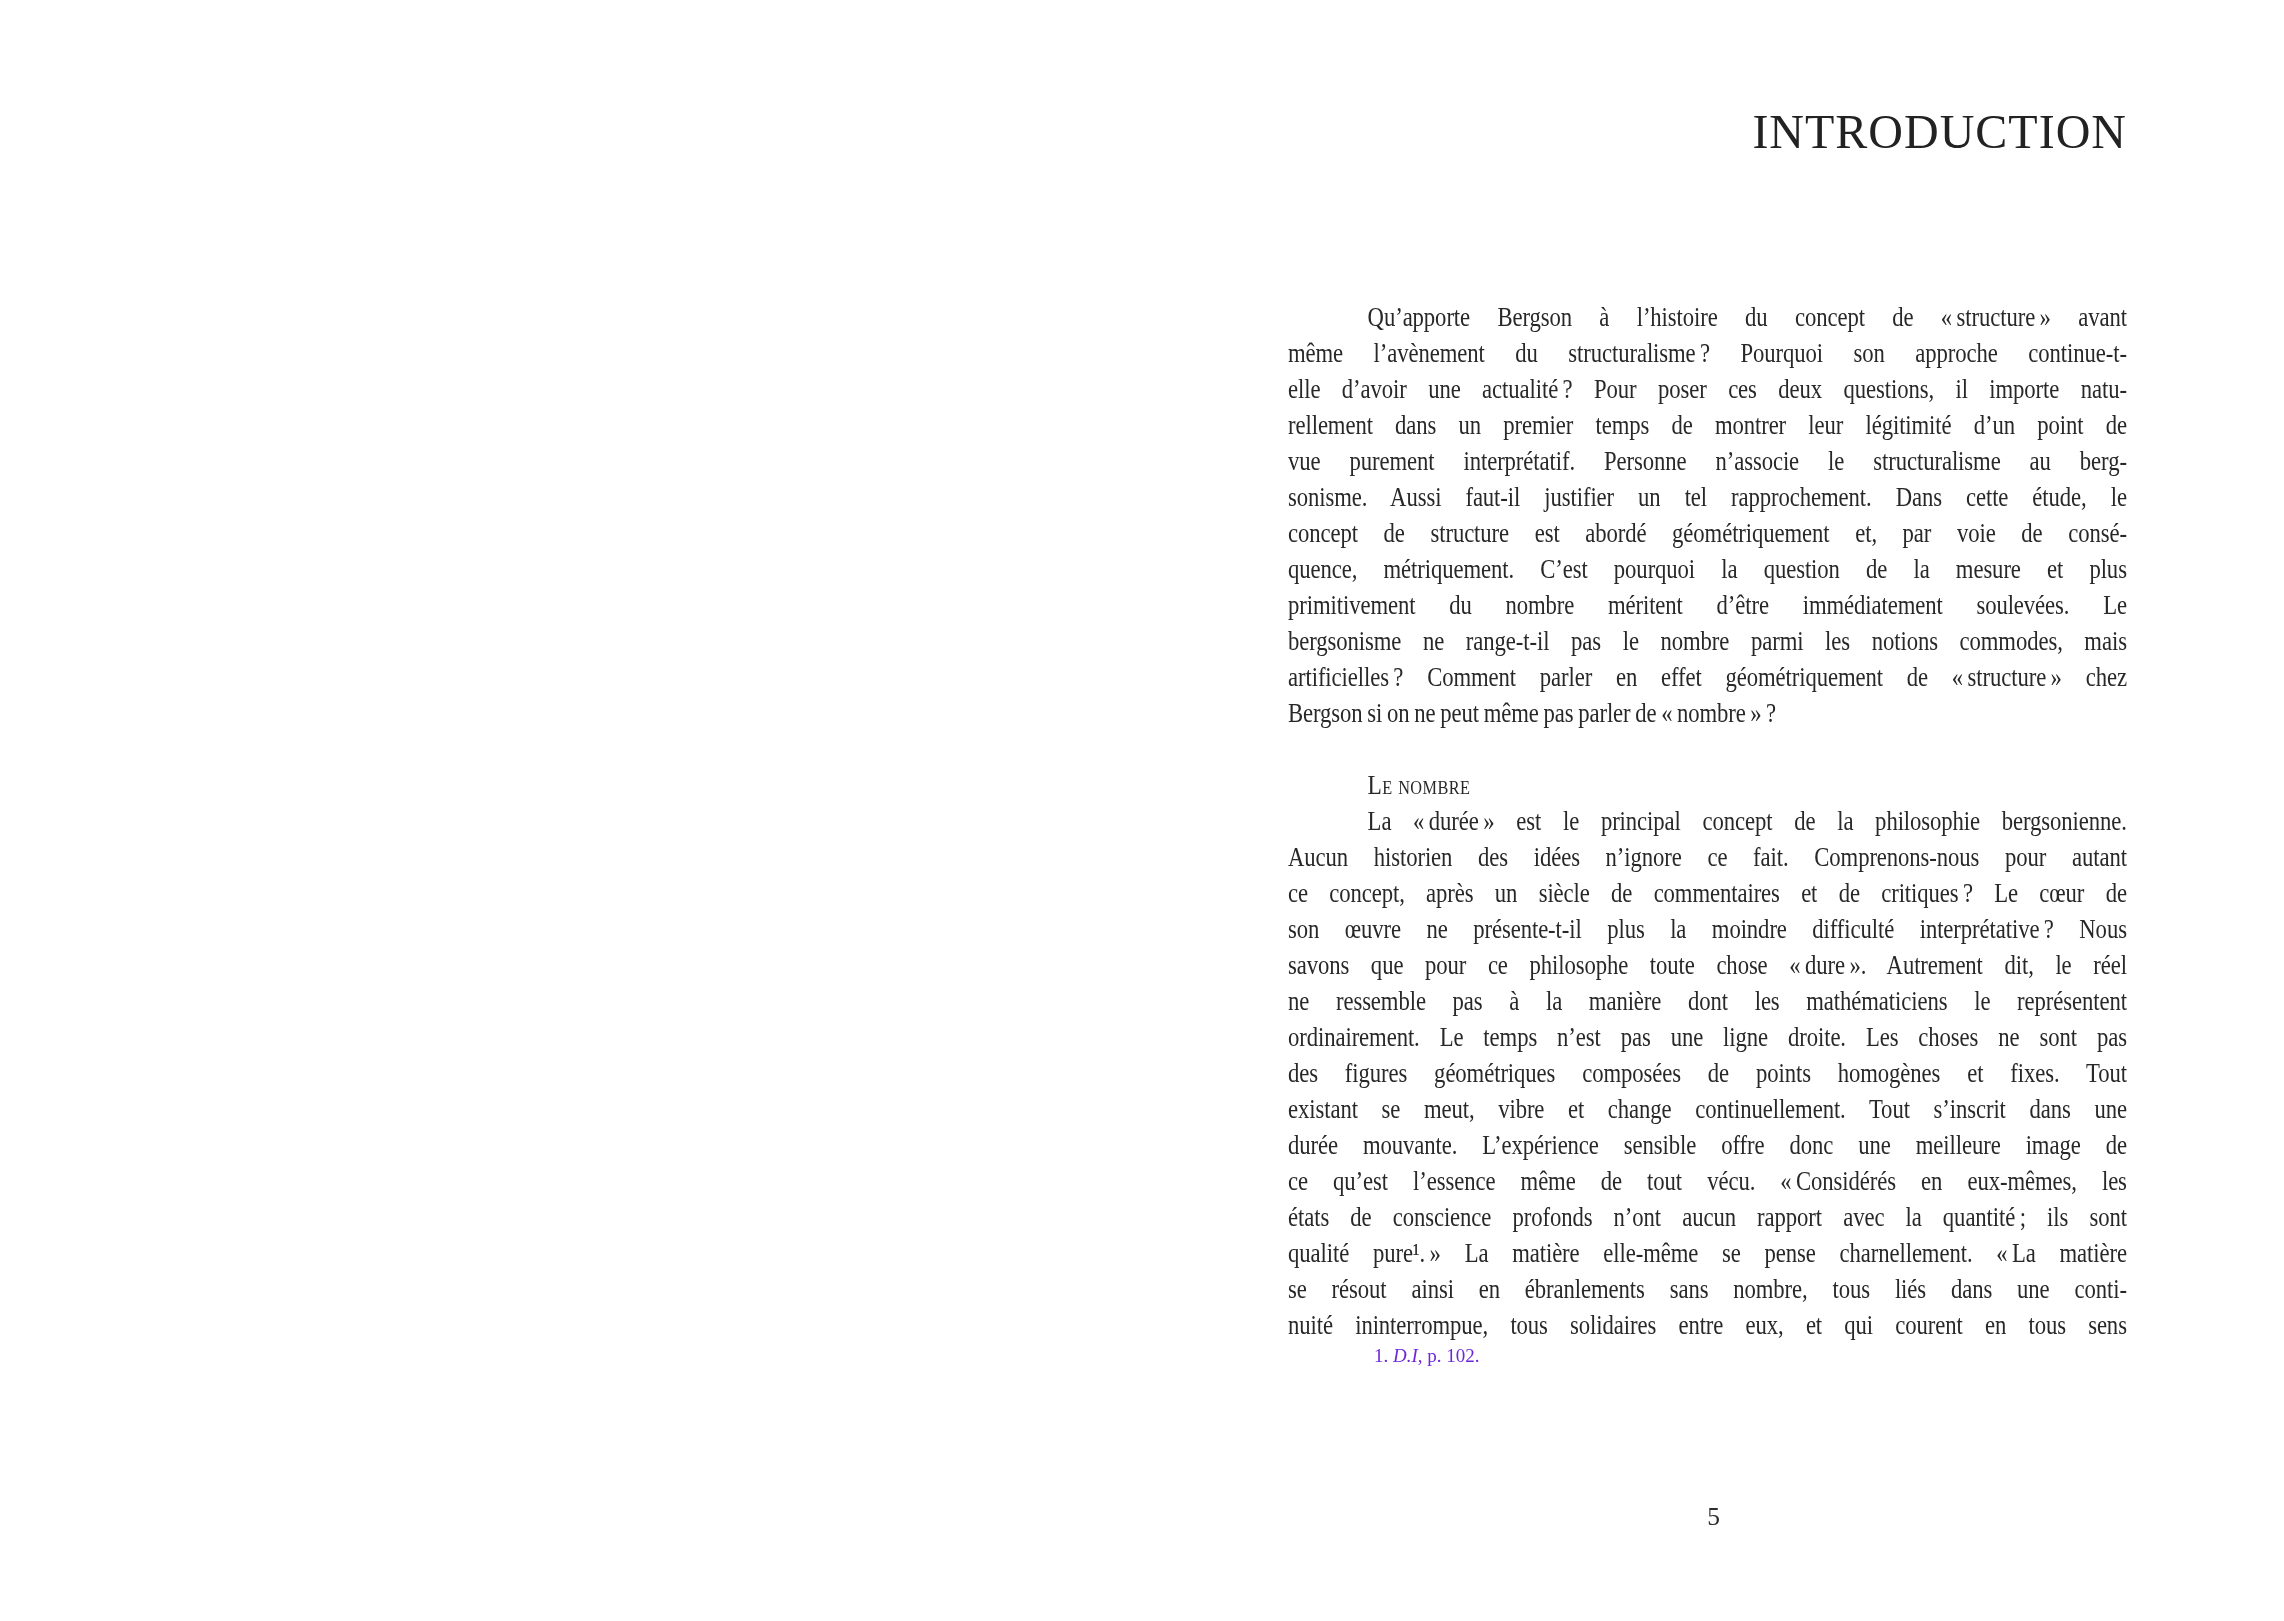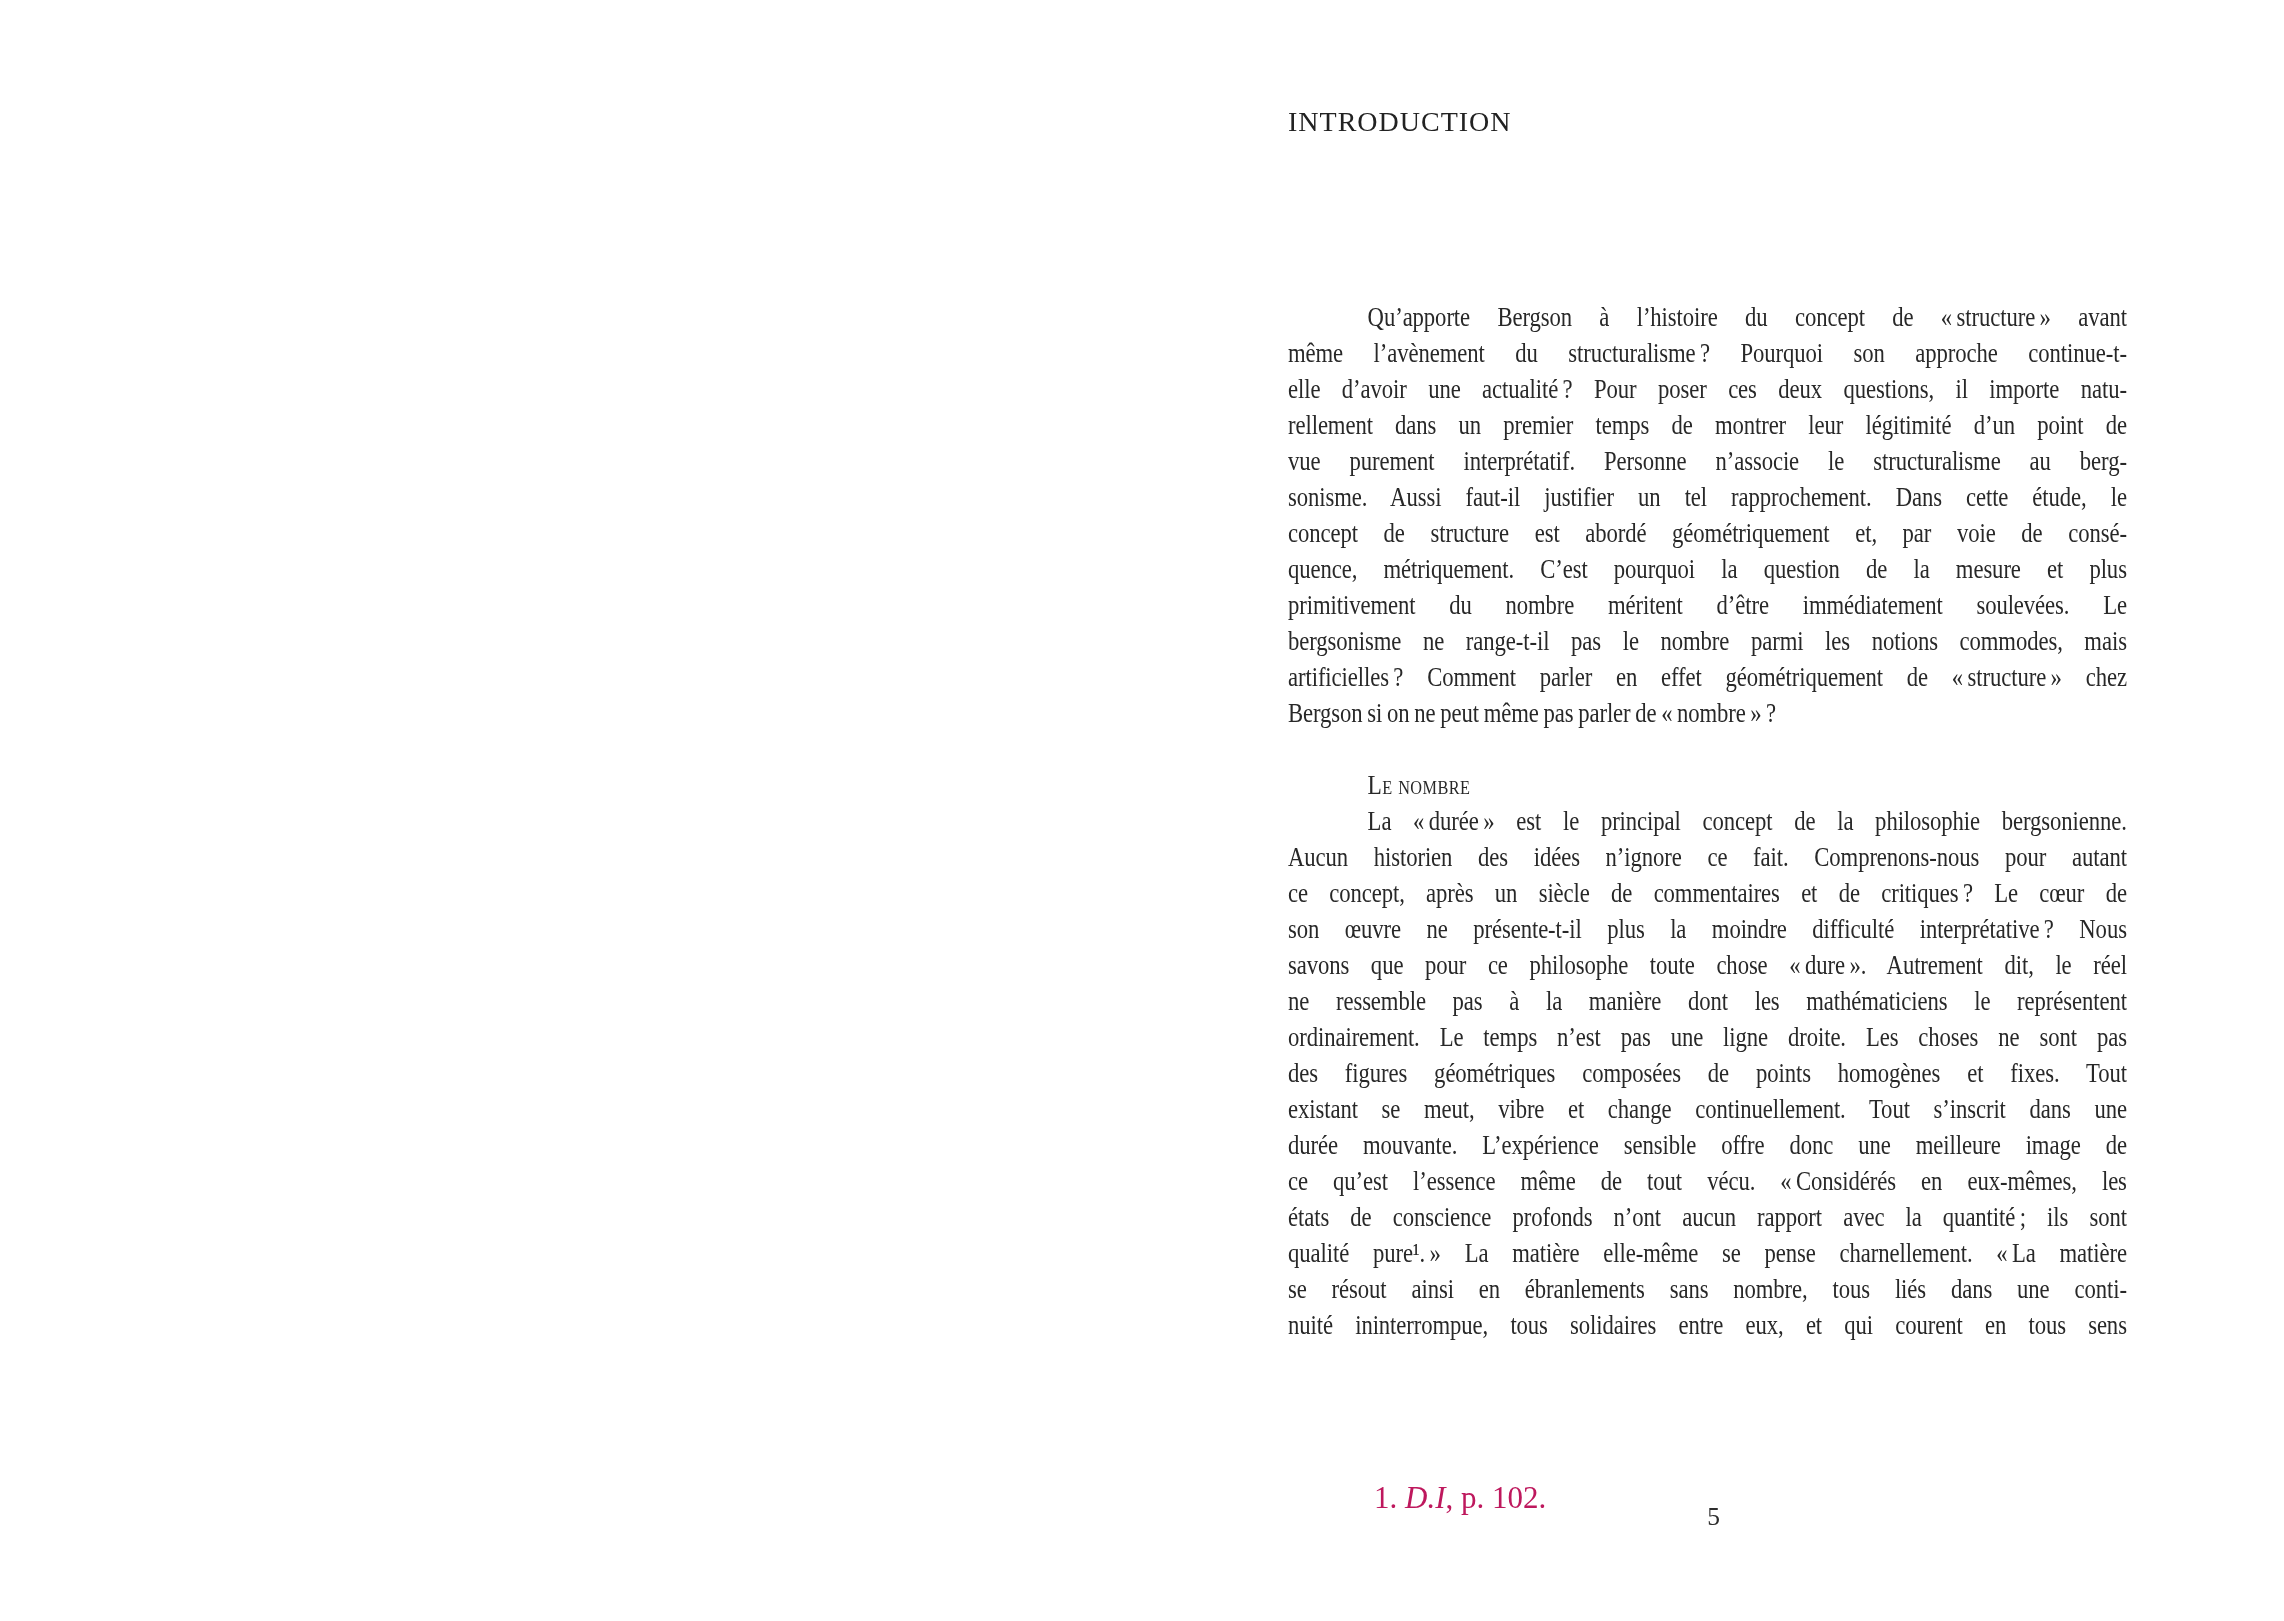--- a/index.html
+++ b/index.html
@@ -11,25 +11,25 @@
     font-family: "Liberation Serif", serif;
     color: #282828;
     overflow: hidden;
   }
   .title {
     position: absolute;
     left: 1288px;
     top: 108px;
     width: 839px;
     margin: 0;
-    font-size: 28px;
+    font-size: 48px;
     font-weight: normal;
     letter-spacing: 1px;
     line-height: 1;
-    text-align: left;
+    text-align: right;
     color: #222222;
   }
   .body-block {
     position: absolute;
     left: 1288px;
     top: 299px;
     width: 980px;
     transform: scaleX(0.856);
     transform-origin: 0 0;
     font-size: 26.5px;
@@ -45,24 +45,24 @@
     padding-left: 93px;
     font-size: 27.4px;
     font-weight: normal;
     font-variant: small-caps;
     line-height: 36px;
     letter-spacing: 0.5px;
   }
   .footnote {
     position: absolute;
     left: 1374px;
-    top: 1479px;
-    font-size: 31px;
+    top: 1345px;
+    font-size: 19px;
     line-height: 1.2;
-    color: #be185d;
+    color: #6d28d9;
   }
   .footnote .italic { font-style: italic; }
   .pagenum {
     position: absolute;
     left: 1294px;
     top: 1502px;
     width: 839px;
     text-align: center;
     font-size: 25.5px;
     color: #2d2d2d;

